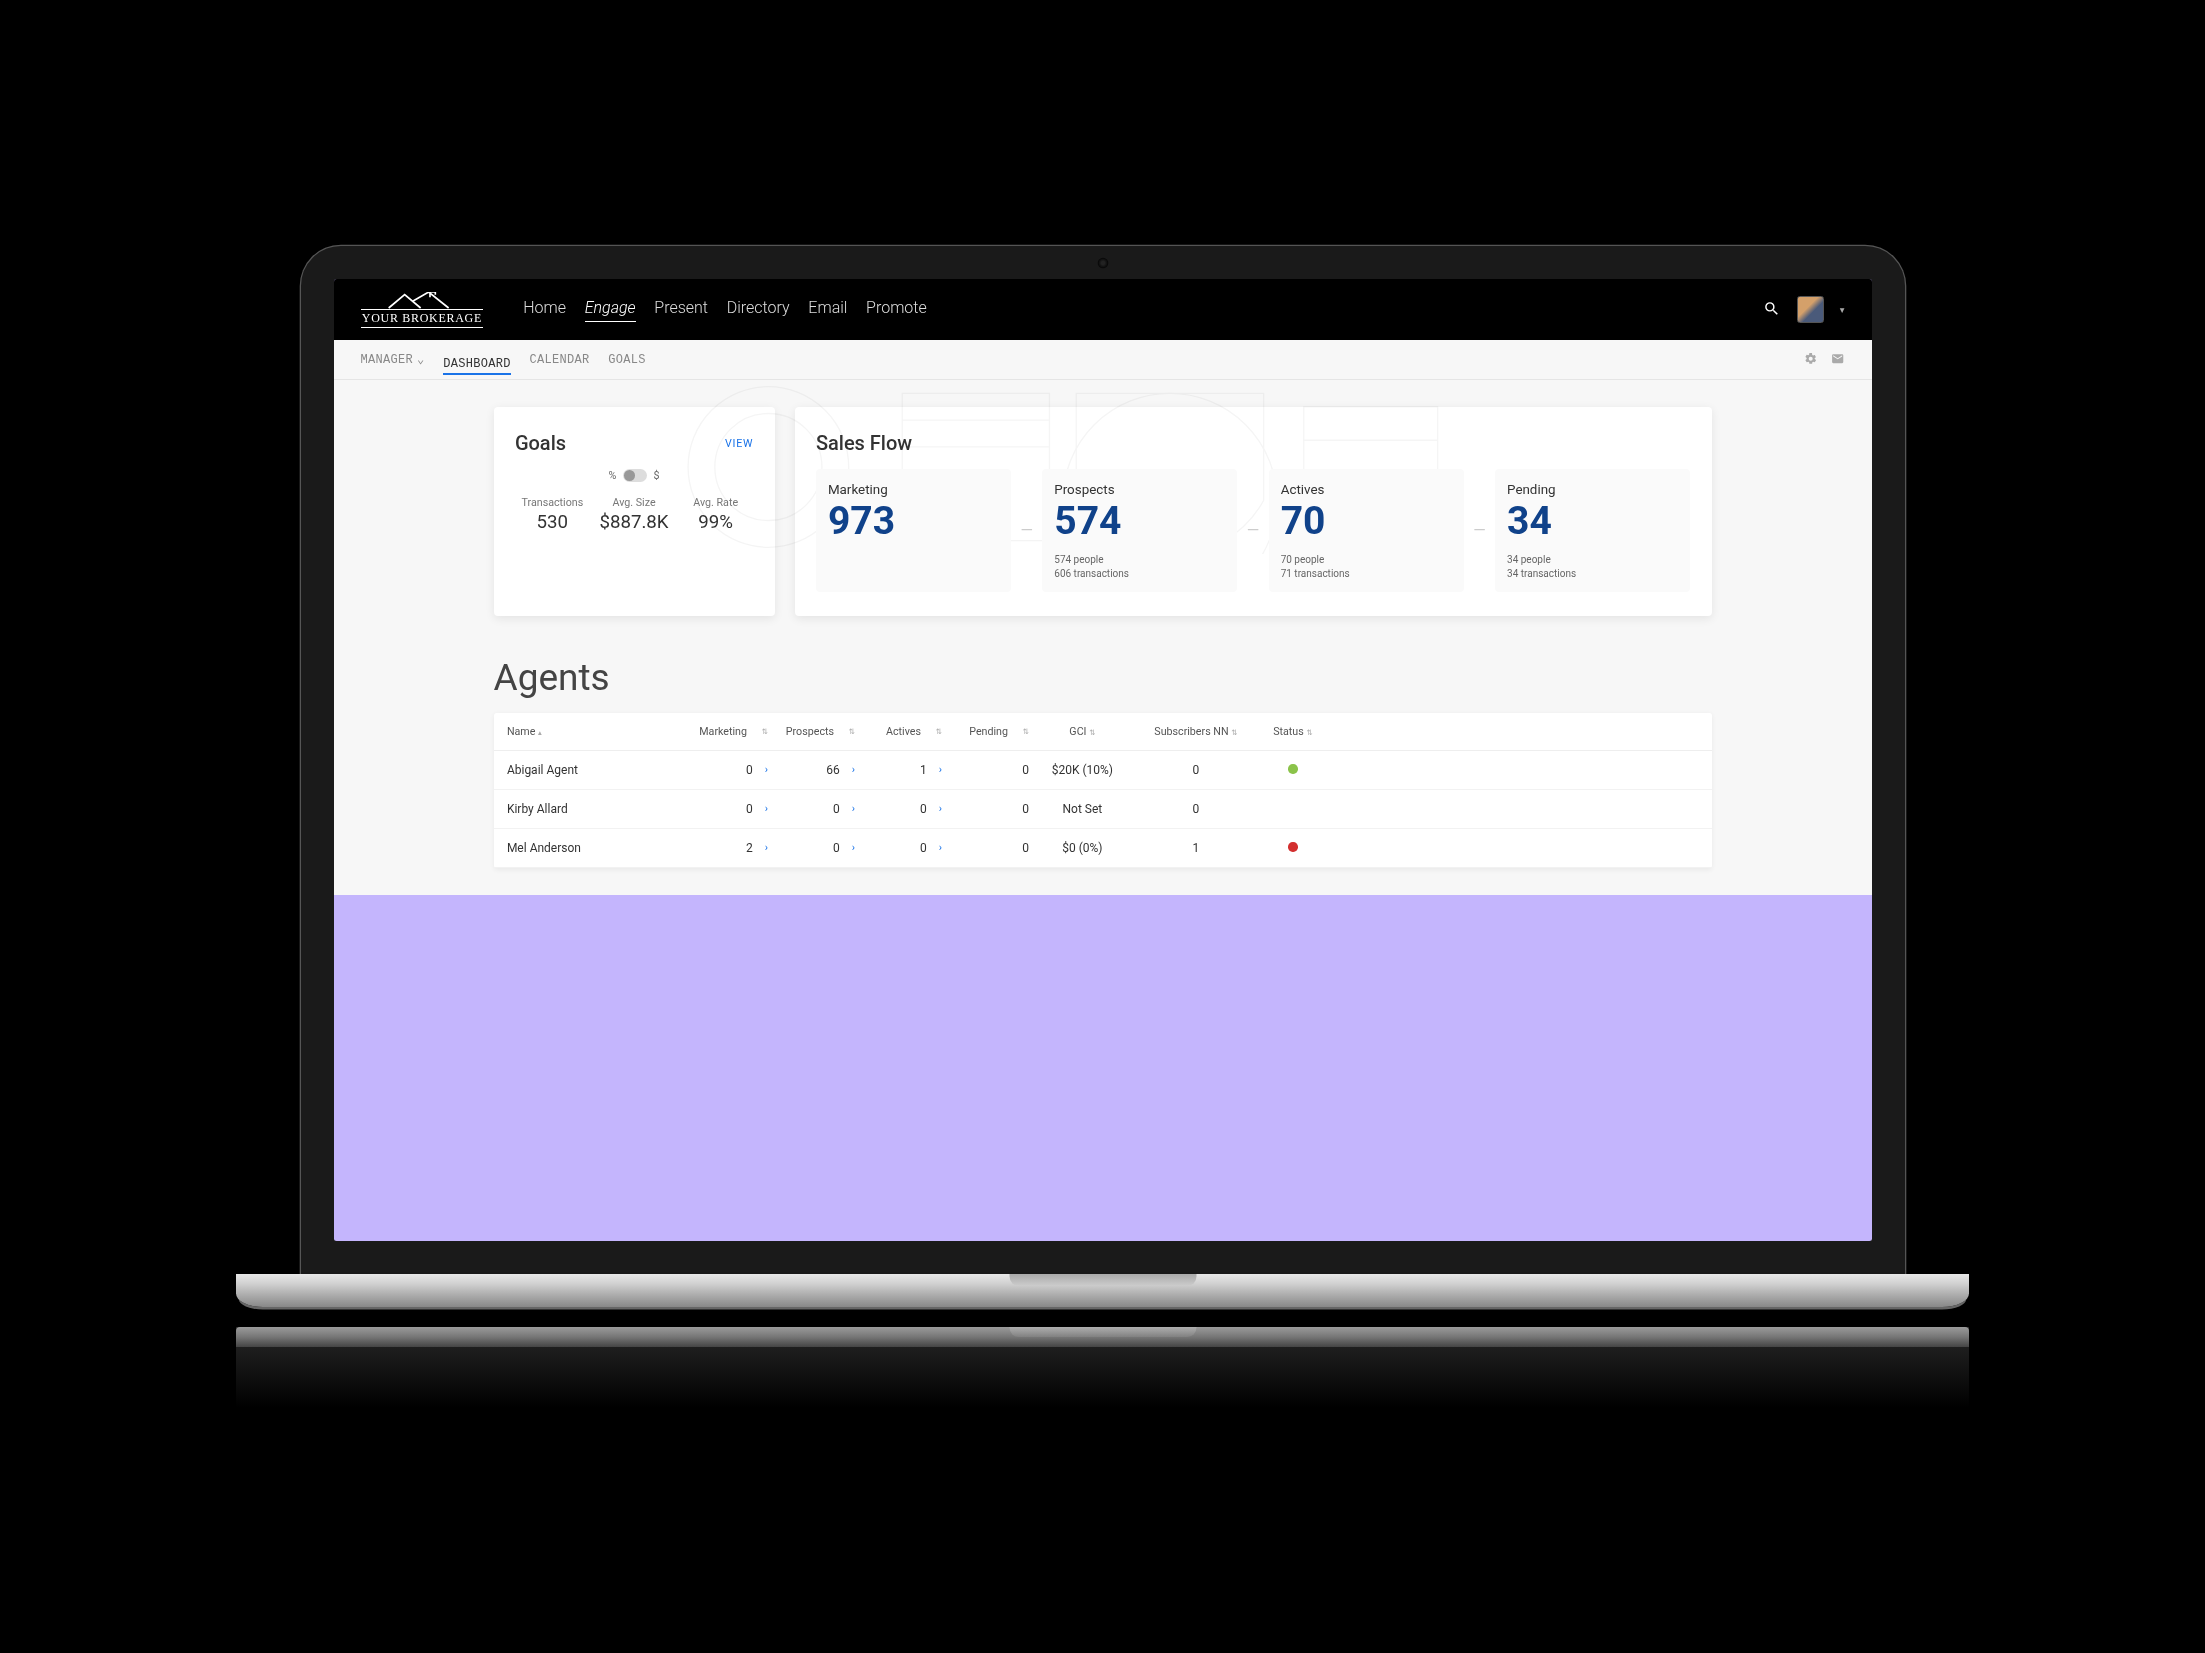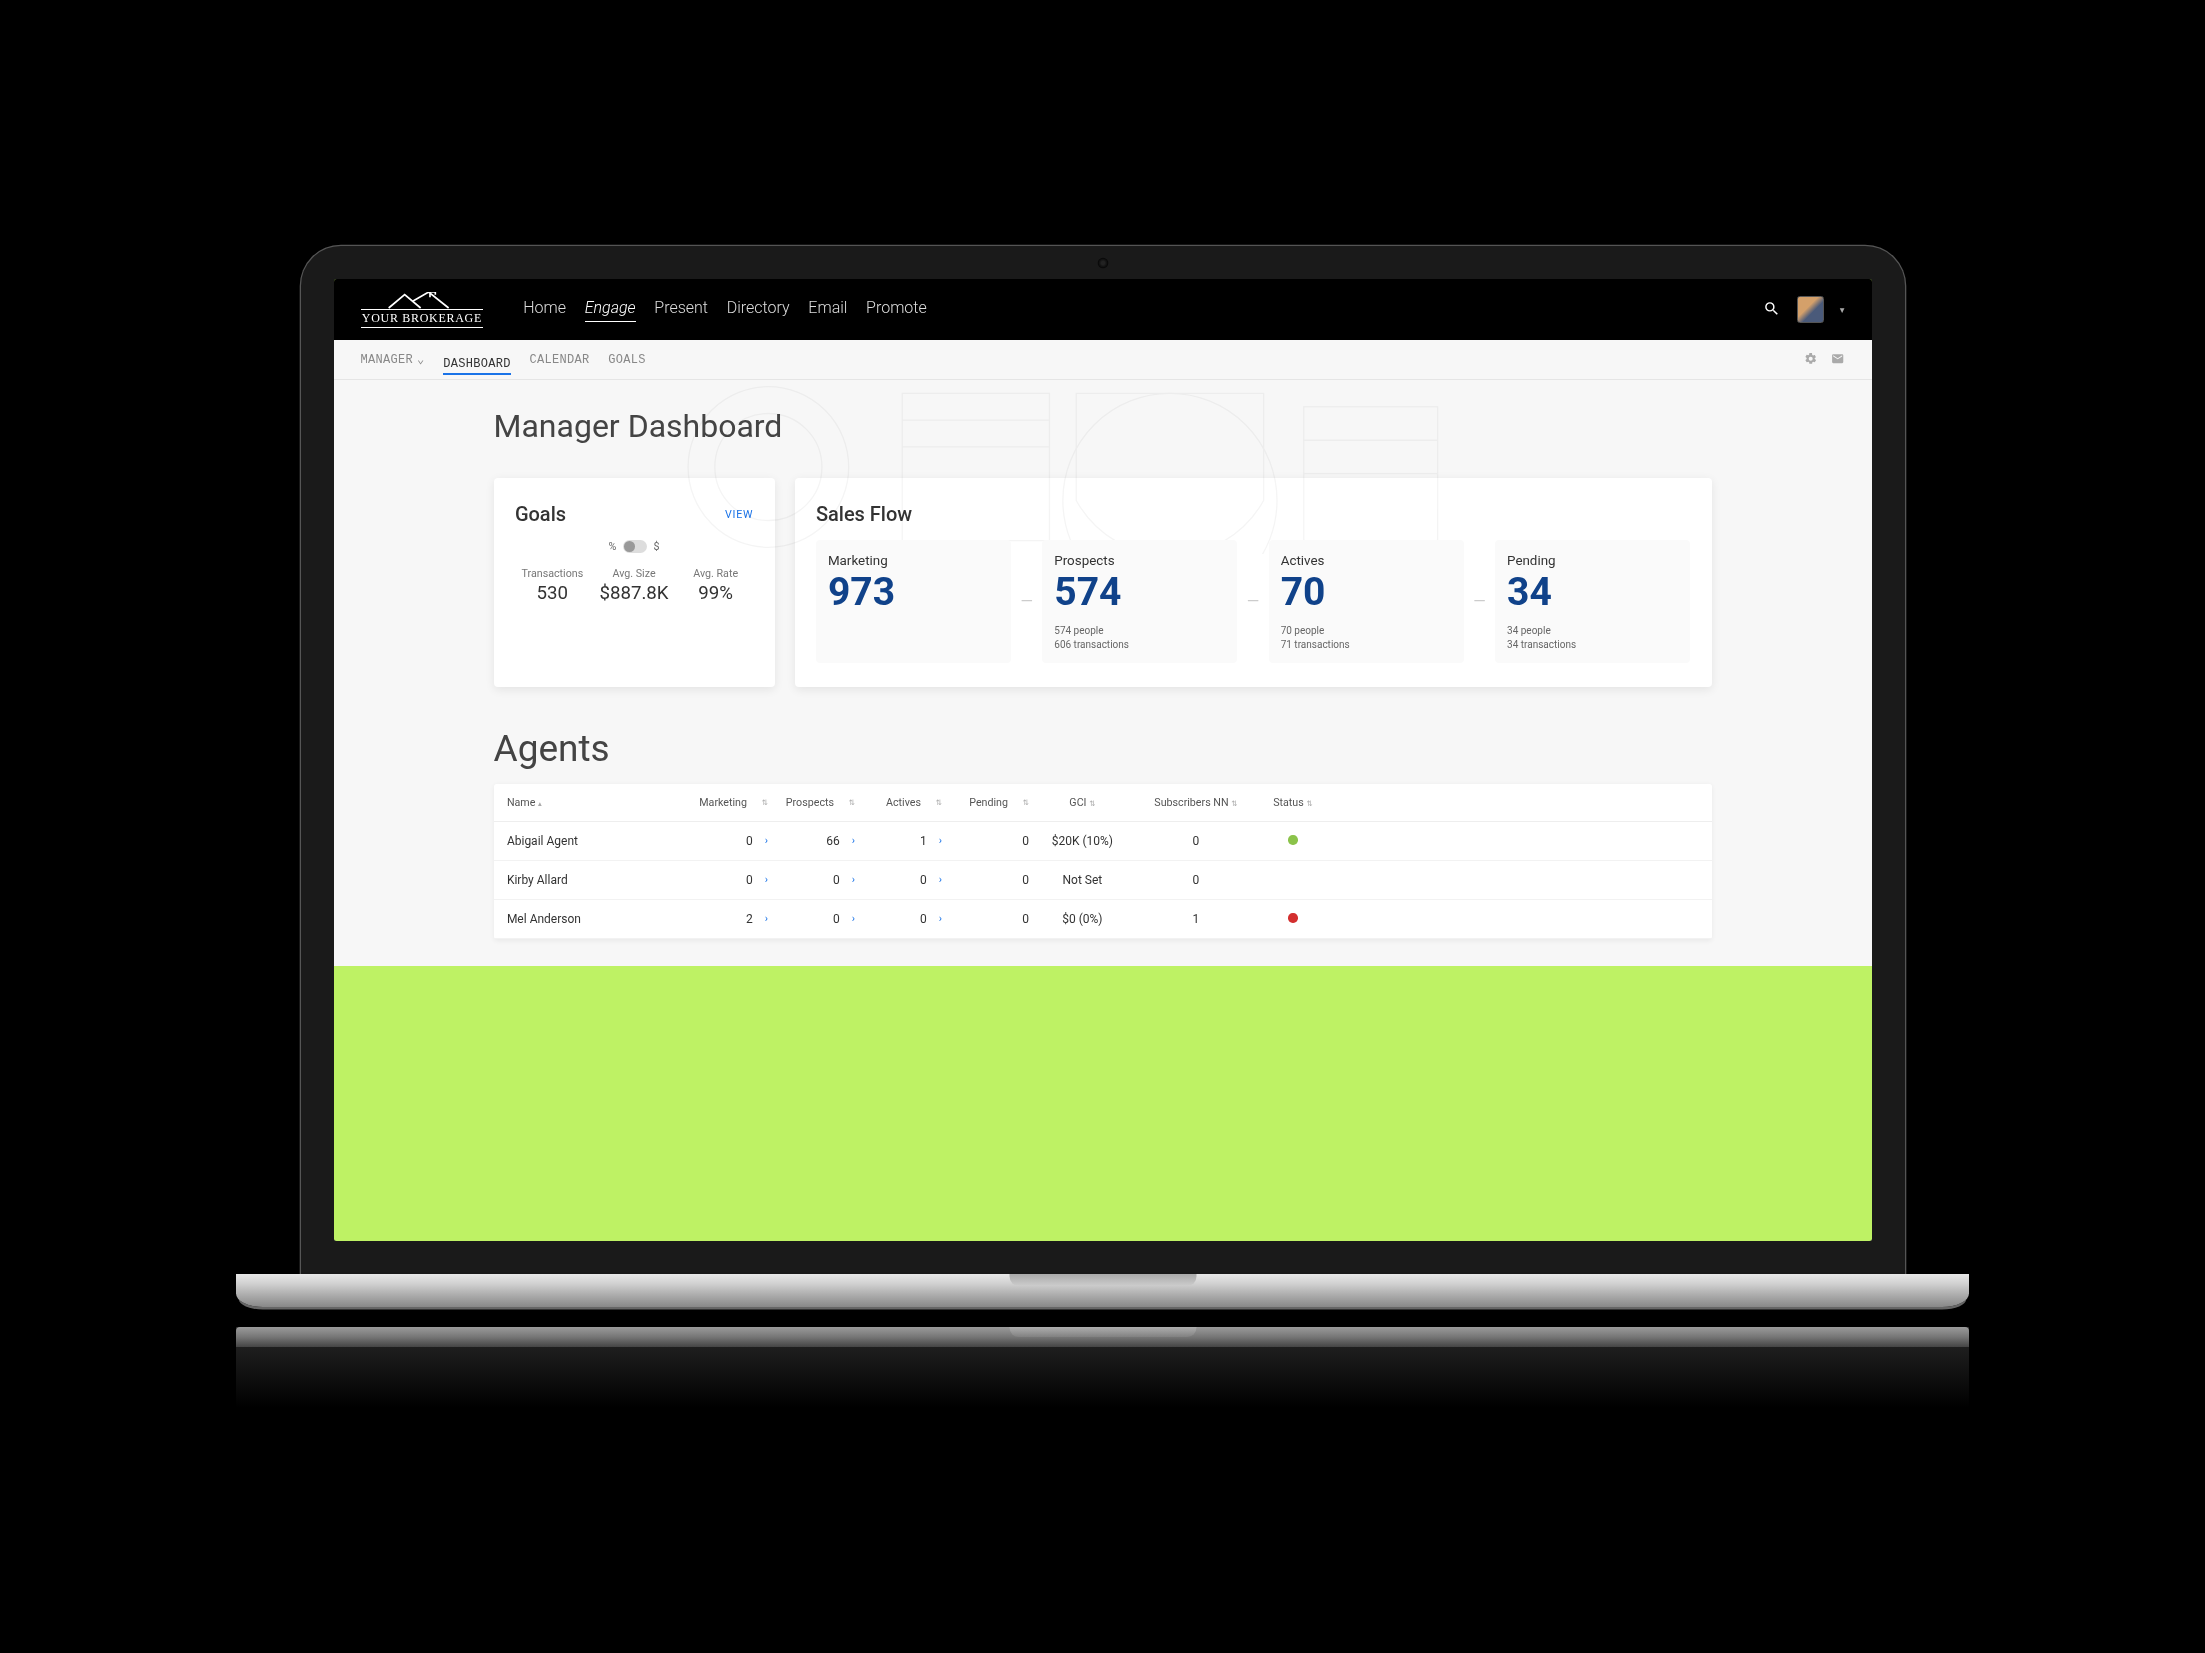--- a/index.html
+++ b/index.html
@@ -28,21 +28,21 @@
     top: -20px;
     left: 50%;
     transform: translateX(-50%);
     width: 8px;
     height: 8px;
     background: radial-gradient(circle, #222 30%, #000 100%);
     border-radius: 50%;
     box-shadow: 0 0 0 1.3px #0a0a0a;
   }
   .screen-content {
-    background: #bef264;
+    background: #c4b5fd;
     width: 100%;
     aspect-ratio: 16/10;
     overflow: hidden;
     border-radius: 2.7px;
   }
   .laptop-base {
     height: 33px;
     background: linear-gradient(180deg, #e8e8e8 0%, #d0d0d0 30%, #b0b0b0 60%, #888 100%);
     border-radius: 0 0 27px 27px / 0 0 13.4px 13.4px;
     box-shadow: 0 5.3px 0 -2.7px #666, 0 8px 8px rgba(0,0,0,.5);
@@ -333,21 +333,20 @@
                 <line x1="500" y1="100" x2="720" y2="100"></line>
               <circle cx="900" cy="180" r="160"></circle>
                 <path d="M760 20 h280 v160 a160 160 0 01-280 0z"></path>
               <rect x="1100" y="40" width="200" height="200"></rect>
                 <line x1="1100" y1="90" x2="1300" y2="90"></line>
                 <line x1="1100" y1="140" x2="1300" y2="140"></line>
             </g>
           </svg>
         </div>
 
-        <h1 class="page-title">Manager Dashboard</h1>
 
         <div class="cards-row">
 
           <div class="card goals-card">
             <div class="card-header">
               <div class="card-title">Goals</div>
               <div class="view-link">VIEW</div>
             </div>
             <div class="toggle-row">
               <span>%</span>

